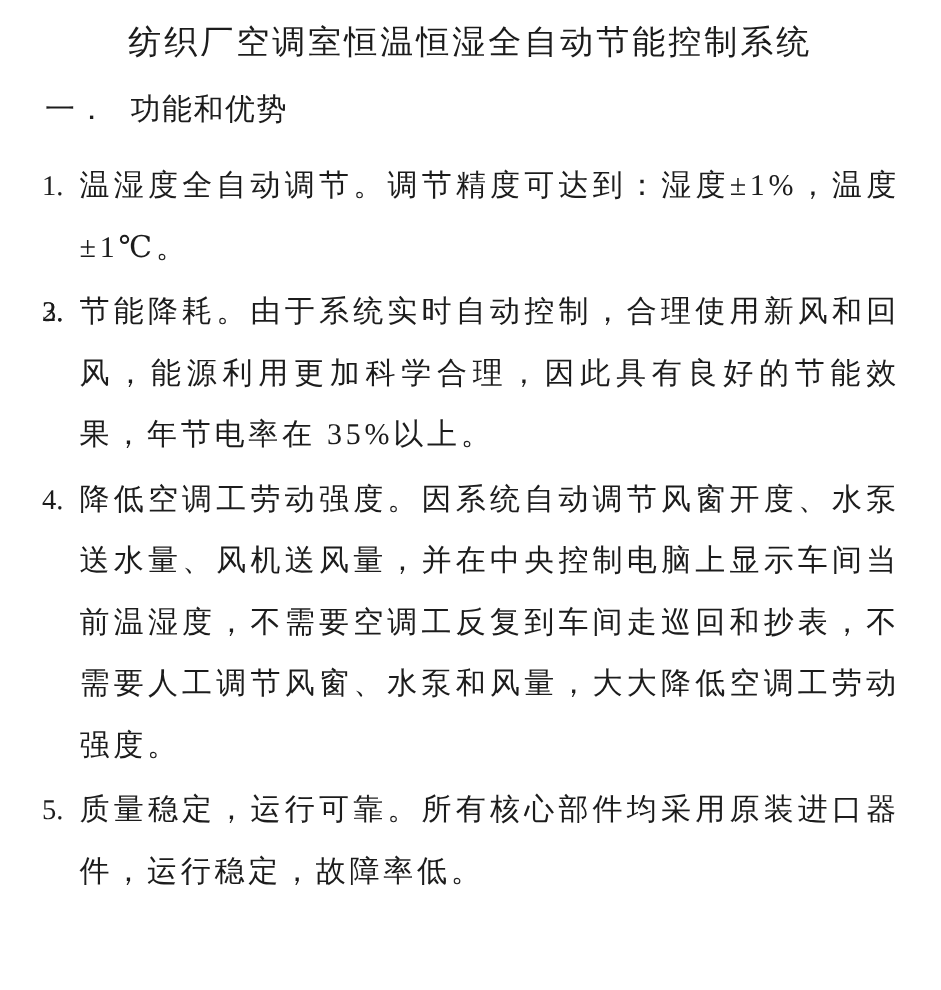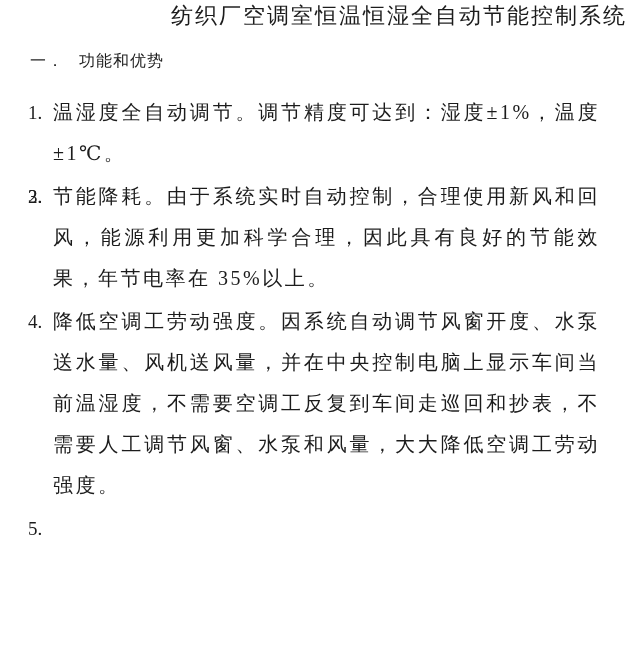--- a/index.html
+++ b/index.html
@@ -11,29 +11,30 @@
     position: relative;
     width: 627px;
     height: 660px;
     background: #ffffff;
     color: #1c1c1c;
     font-family: "Liberation Serif", "DejaVu Serif", serif;
     overflow: hidden;
     box-sizing: border-box;
   }
   .doc-title {
-    text-align: right;
+    padding-top: 12px;
+    text-align: center;
     font-size: 22px;
     line-height: 32px;
     letter-spacing: 2px;
     white-space: nowrap;
   }
   .section-heading {
     margin: 16px 27px 0 30px;
-    font-size: 16px;
+    font-size: 20px;
     line-height: 26px;
     letter-spacing: 1px;
   }
   .section-heading .section-number {
     margin-right: 15px;
   }
   .feature-list {
     margin: 18px 27px 0 53px;
   }
   .list-item {
@@ -81,17 +82,18 @@
       <span>节能降耗。由于系统实时自动控制，合理使用新风和回风，能源利用更加科学合理，因此具有良好的节能效果，年节电率在 35%以上。</span>
     </div>
 
     <div class="list-item">
       <span class="item-number">4.</span>
       <span>降低空调工劳动强度。因系统自动调节风窗开度、水泵送水量、风机送风量，并在中央控制电脑上显示车间当前温湿度，不需要空调工反复到车间走巡回和抄表，不需要人工调节风窗、水泵和风量，大大降低空调工劳动强度。</span>
     </div>
 
     <div class="list-item">
       <span class="item-number">5.</span>
+      <span>质量稳定，运行可靠。所有核心部件均采用原装进口器件，运行稳定，故障率低。</span>
     </div>
 
   </div>
 
 </div>
 
 </body></html>

